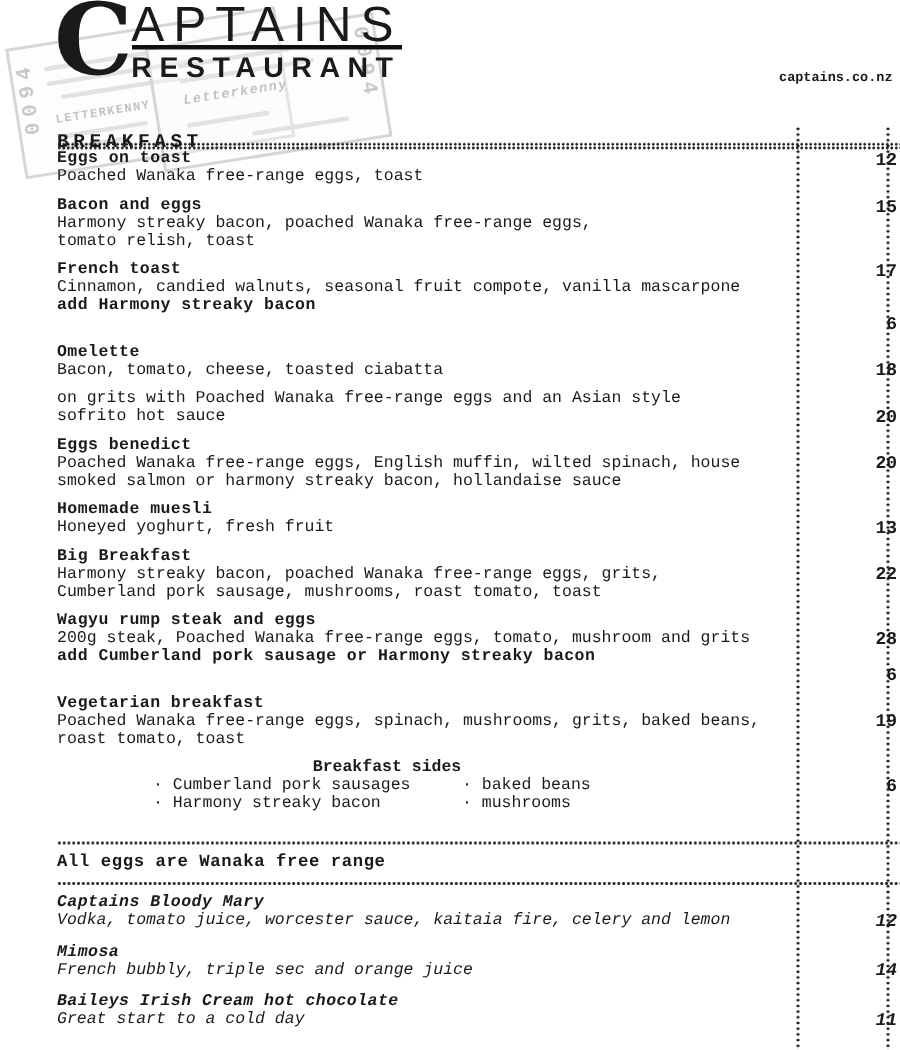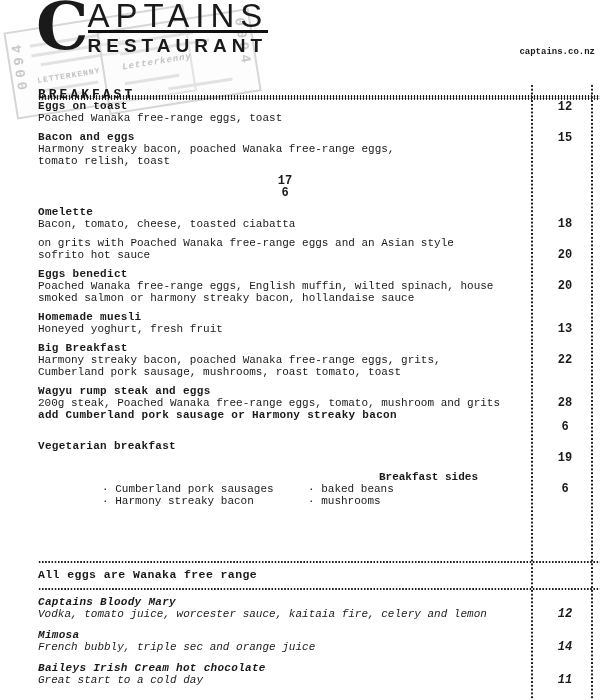--- a/index.html
+++ b/index.html
@@ -130,29 +130,29 @@
   .row {
     display: grid;
     grid-template-columns: 494px 66px;
     margin-bottom: 7px;
   }
   .zone.drinks .row { margin-bottom: 9px; }
   .cell-left { font-size: 11px; line-height: 12px; }
   .item-name { font-weight: bold; font-size: 11px; line-height: 12px; letter-spacing: 0.3px; }
   .item-desc { white-space: pre-line; }
   .item-add { font-weight: bold; letter-spacing: 0.3px; }
-  .cell-price { display: flex; flex-direction: column; align-items: center; }
+  .cell-price { display: flex; flex-direction: column; align-items: flex-end; }
   .price { font-weight: bold; font-size: 12px; line-height: 12px; }
   .price-main { margin-top: 12px; }
   #breakfast-rows .row:nth-child(-n+3) .price-main { margin-top: 1px; }
   .price-add { margin-top: auto; }
   .row.has-add .cell-left { padding-bottom: 12px; }
 
   
-  .sides-title { font-weight: bold; font-size: 11px; line-height: 12px; text-align: right; width: 440px; }
+  .sides-title { font-weight: bold; font-size: 11px; line-height: 12px; text-align: center; width: 440px; }
   .sides-cols { display: flex; margin-left: 64px; }
   .sides-col1 { width: 206px; }
   .side-item { font-size: 11px; line-height: 12px; }
 
   
   .notice {
     position: absolute;
     top: 568px; left: 38px;
     font-weight: bold;
     font-size: 11.5px;
@@ -221,20 +221,25 @@
       <div class="item-desc">Harmony streaky bacon, poached Wanaka free-range eggs,
 tomato relish, toast</div>
 
     </div>
     <div class="cell-price">
       <div class="price price-main">15</div>
 
     </div>
   </div>
         <div class="row has-add">
+    <div class="cell-left">
+      <div class="item-name">French toast</div>
+      <div class="item-desc">Cinnamon, candied walnuts, seasonal fruit compote, vanilla mascarpone</div>
+      <div class="item-add">add Harmony streaky bacon</div>
+    </div>
     <div class="cell-price">
       <div class="price price-main">17</div>
       <div class="price price-add">6</div>
     </div>
   </div>
         <div class="row">
     <div class="cell-left">
       <div class="item-name">Omelette</div>
       <div class="item-desc">Bacon, tomato, cheese, toasted ciabatta</div>
 
@@ -297,20 +302,22 @@
       <div class="item-add">add Cumberland pork sausage or Harmony streaky bacon</div>
     </div>
     <div class="cell-price">
       <div class="price price-main">28</div>
       <div class="price price-add">6</div>
     </div>
   </div>
         <div class="row">
     <div class="cell-left">
       <div class="item-name">Vegetarian breakfast</div>
+      <div class="item-desc">Poached Wanaka free-range eggs, spinach, mushrooms, grits, baked beans,
+roast tomato, toast</div>
 
     </div>
     <div class="cell-price">
       <div class="price price-main">19</div>
 
     </div>
   </div>
       </div>
 
     <div class="row">

